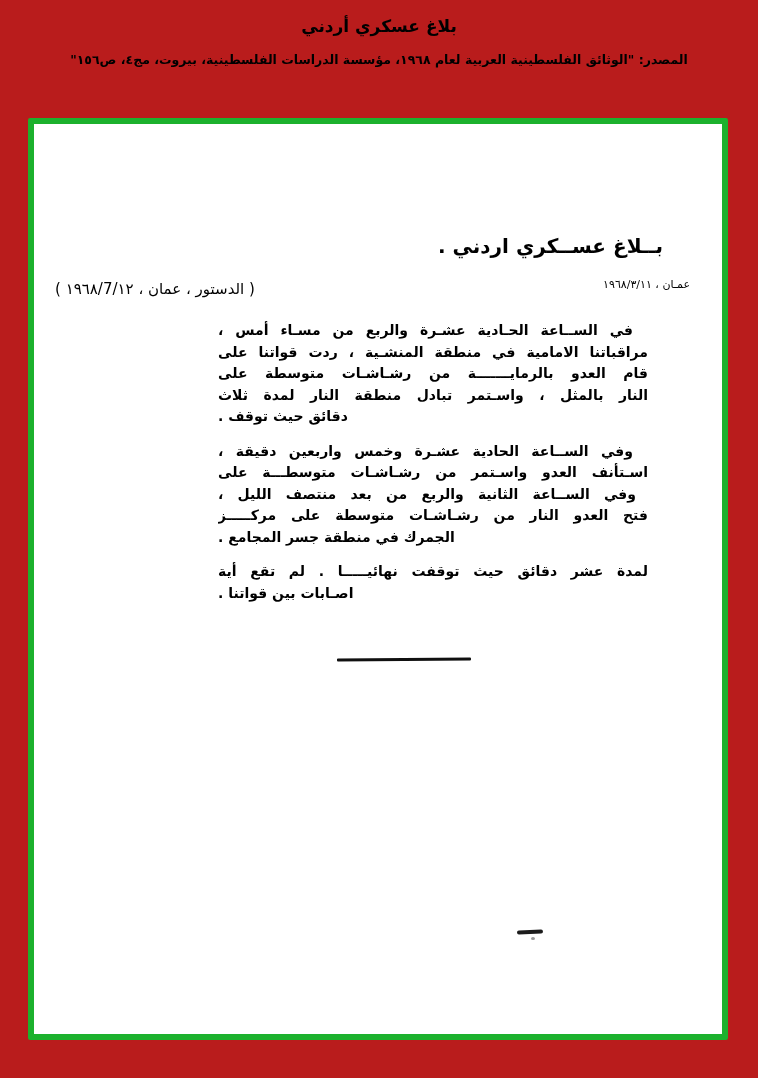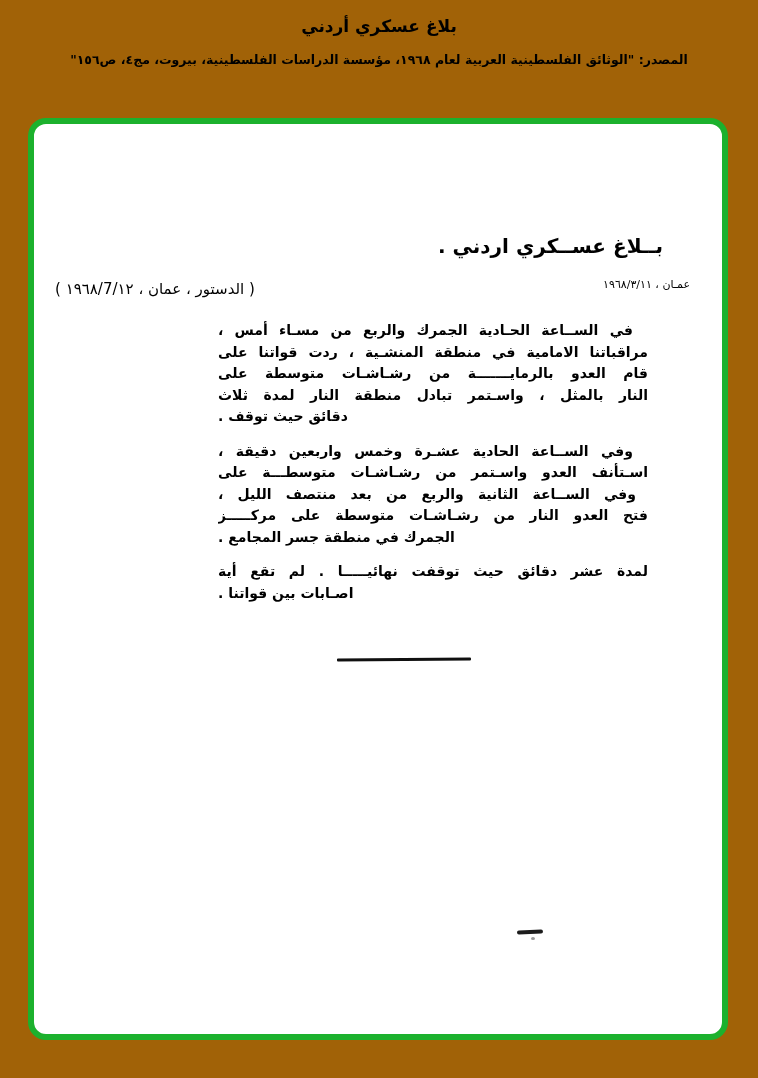--- a/index.html
+++ b/index.html
@@ -3,41 +3,41 @@
 <meta charset="utf-8">
 <style>
   html, body {
     margin: 0; padding: 0;
     width: 758px; height: 1078px;
     background: #ffffff;
     font-family: "DejaVu Sans", sans-serif;
     color: #000;
     overflow: hidden;
   }
-  .page { position: relative; width: 758px; height: 1078px; background: #a16207; }
+  .page { position: relative; width: 758px; height: 1078px; background: #b91c1c; }
 
   
   .hdr-title {
     position: absolute; top: 16px; left: 0; width: 100%;
     text-align: center; direction: rtl;
     font-size: 17px; font-weight: bold;
     letter-spacing: 0.5px;
   }
   .src-line {
     position: absolute; top: 52px; left: 0; width: 100%;
     text-align: center; direction: rtl;
     font-size: 12.5px; font-weight: bold;
   }
 
   
   .scan-box {
     position: absolute; left: 28px; top: 118px;
     width: 688px; height: 910px;
     border: 6px solid #1cb12d;
-    border-radius: 18px;
+    border-radius: 2px;
     background: #ffffff;
   }
   .doc-title {
     position: absolute; top: 110px; right: 59px;
     direction: rtl;
     font-size: 20px; font-weight: bold;
     letter-spacing: 0.5px;
     white-space: nowrap;
   }
   .date-right {
@@ -87,21 +87,21 @@
   <div class="scan-box" style="border-color: rgb(28, 177, 45);">
 
     <div class="doc-title">بــلاغ عســكري اردني .</div>
 
     <div class="date-right">عمـان ، ١٩٦٨/٣/١١</div>
 
     <div class="date-left">( الدستور ، عمان ، ١٩٦٨/7/١٢ )</div>
 
     <div class="doc-body">
         <div class="para">
-          <div class="line just" style="padding-right: 15px;">في الســاعة الحـادية الجمرك والربع من مسـاء أمس ،</div>
+          <div class="line just" style="padding-right: 15px;">في الســاعة الحـادية عشـرة والربع من مسـاء أمس ،</div>
           <div class="line just">مراقباتنا الامامية في منطقة المنشـية ، ردت قواتنا على</div>
           <div class="line just">قام العدو بالرمايـــــــة من رشـاشـات متوسطة على</div>
           <div class="line just">النار بالمثل ، واسـتمر تبادل منطقة النار لمدة ثلاث</div>
           <div class="line short" style="padding-right: 265px;">دقائق حيث توقف .</div>
         </div>
         <div class="para">
           <div class="line just" style="padding-right: 15px;">وفي الســاعة الحادية عشـرة وخمس واربعين دقيقة ،</div>
           <div class="line just">اسـتأنف العدو واسـتمر من رشـاشـات متوسطـــة على</div>
           <div class="line just" style="padding-right: 12px;">وفي الســاعة الثانية والربع من بعد منتصف الليل ،</div>
           <div class="line just">فتح العدو النار من رشـاشـات متوسطة على مركـــــز</div>

